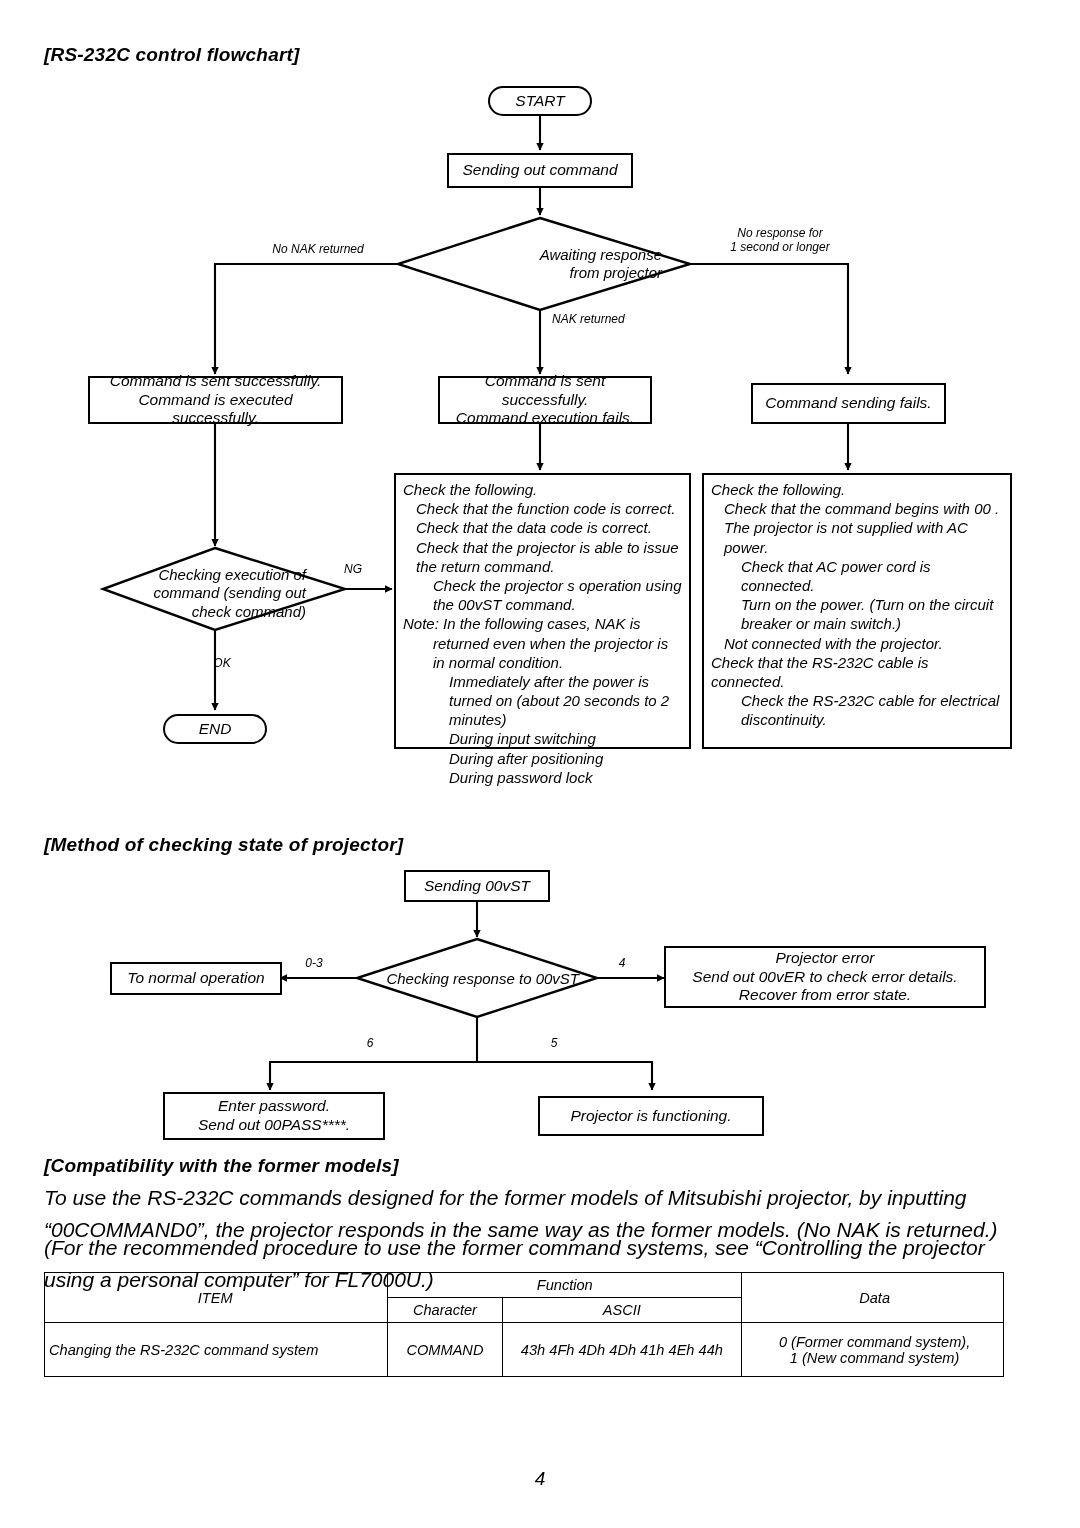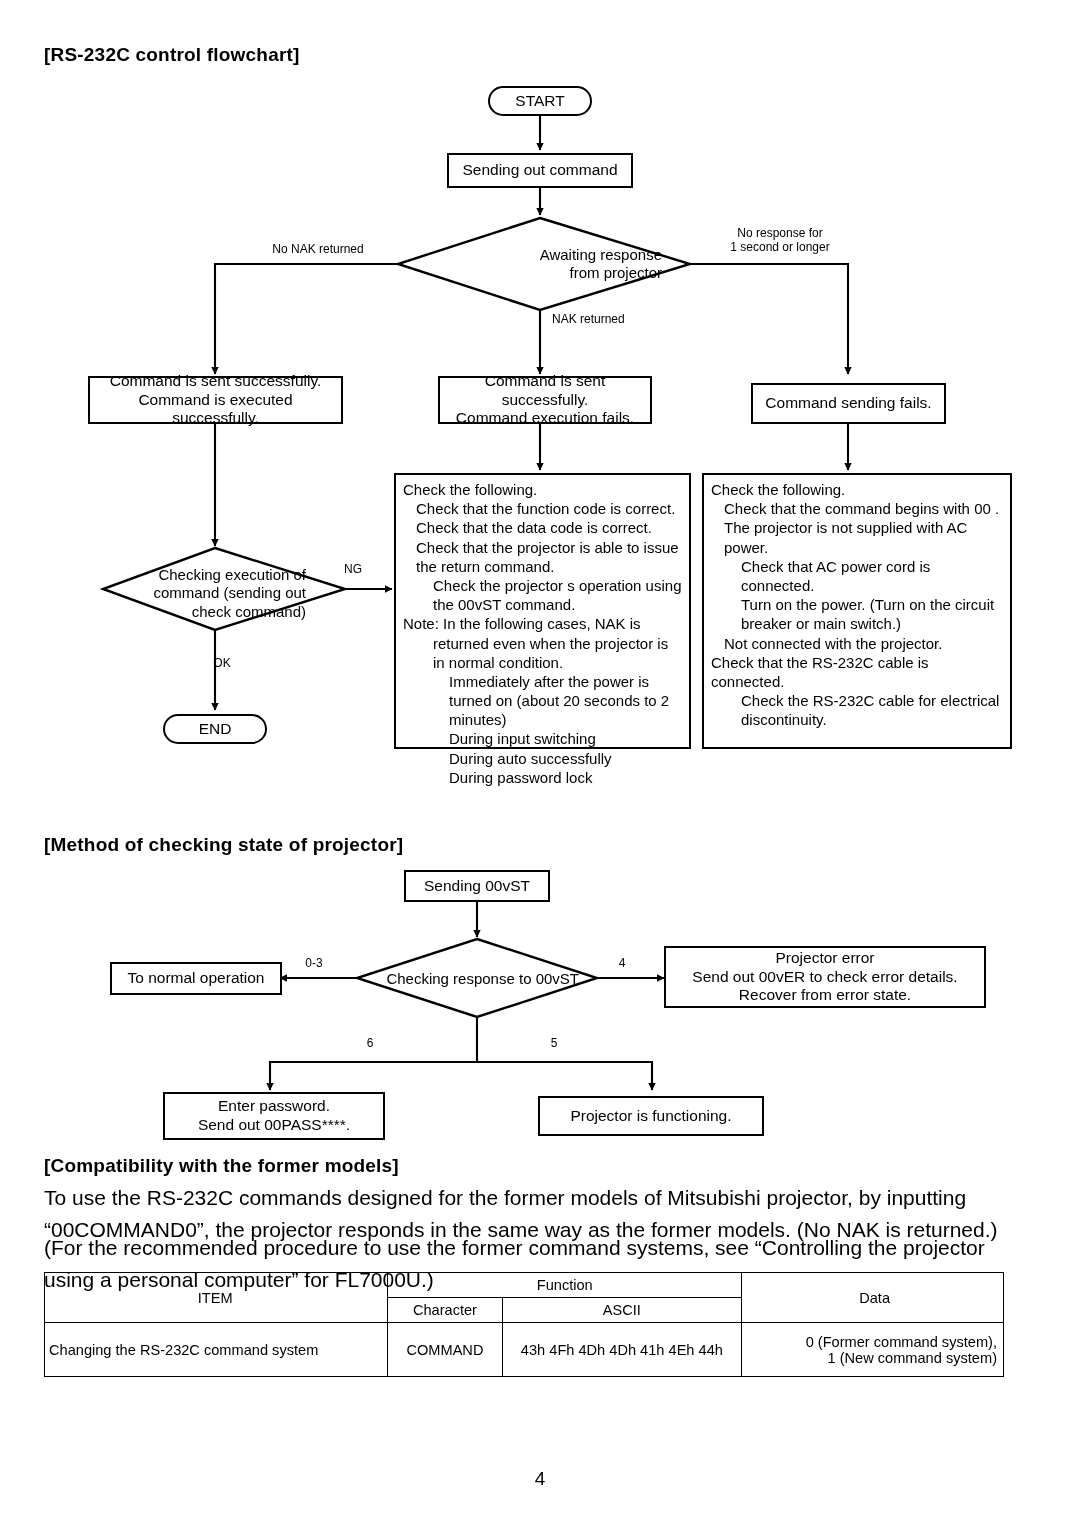--- a/index.html
+++ b/index.html
@@ -13,20 +13,21 @@
     position: relative;
     font-family: "Liberation Sans", sans-serif;
     color: #000000;
     overflow: hidden;
   }
   .page {
     position: absolute;
     left: 0; top: 0;
     width: 1052px;
     height: 1528px;
+    font-style: italic;
   }
 
   
   .heading {
     position: absolute;
     font-weight: bold;
     font-size: 19px;
     letter-spacing: 0.2px;
     white-space: nowrap;
   }
@@ -113,21 +114,21 @@
   }
   table.spec td, table.spec th {
     border: 1.5px solid #000;
     padding: 4px 6px;
     font-weight: normal;
     vertical-align: middle;
   }
   table.spec .c-item   { width: 340px; text-align: left;   padding-left: 4px; }
   table.spec .c-char   { width: 102px; text-align: center; }
   table.spec .c-ascii  { width: 232px; text-align: center; }
-  table.spec .c-data   { width: 250px; text-align: right;   padding-left: 10px; }
+  table.spec .c-data   { width: 250px; text-align: center;   padding-left: 10px; }
   table.spec .hdr      { text-align: center; }
   table.spec .tall     { height: 54px; }
 
   
   #page-number {
     position: absolute;
     left: 0;
     top: 1468px;
     width: 1080px;
     text-align: center;
@@ -211,21 +212,21 @@
     <div>Check the following.</div>
     <div id="detail-nak-lines">
         <div style="margin-left: 13px;">Check that the function code is correct.</div>
         <div style="margin-left: 13px;">Check that the data code is correct.</div>
         <div style="margin-left: 13px;">Check that the projector is able to issue the return command.</div>
         <div style="margin-left: 30px;">Check the projector s operation using the 00vST command.</div>
         <div style="margin-left: 0px;">Note:  In the following cases, NAK is</div>
         <div style="margin-left: 30px;">returned even when the projector is in normal condition.</div>
         <div style="margin-left: 46px;">Immediately after the power is turned on (about 20 seconds to 2 minutes)</div>
         <div style="margin-left: 46px;">During input switching</div>
-        <div style="margin-left: 46px;">During auto successfully</div>
+        <div style="margin-left: 46px;">During after positioning</div>
         <div style="margin-left: 46px;">During password lock</div>
       </div>
   </div>
 
   <div class="node left-align checklist" id="detail-fail" style="left:702px; top:473px; width:310px; height:276px;">
     <div>Check the following.</div>
     <div id="detail-fail-lines">
         <div style="margin-left: 13px;">Check that the command begins with  00 .</div>
         <div style="margin-left: 13px;">The projector is not supplied with AC power.</div>
         <div style="margin-left: 30px;">Check that AC power cord is connected.</div>

